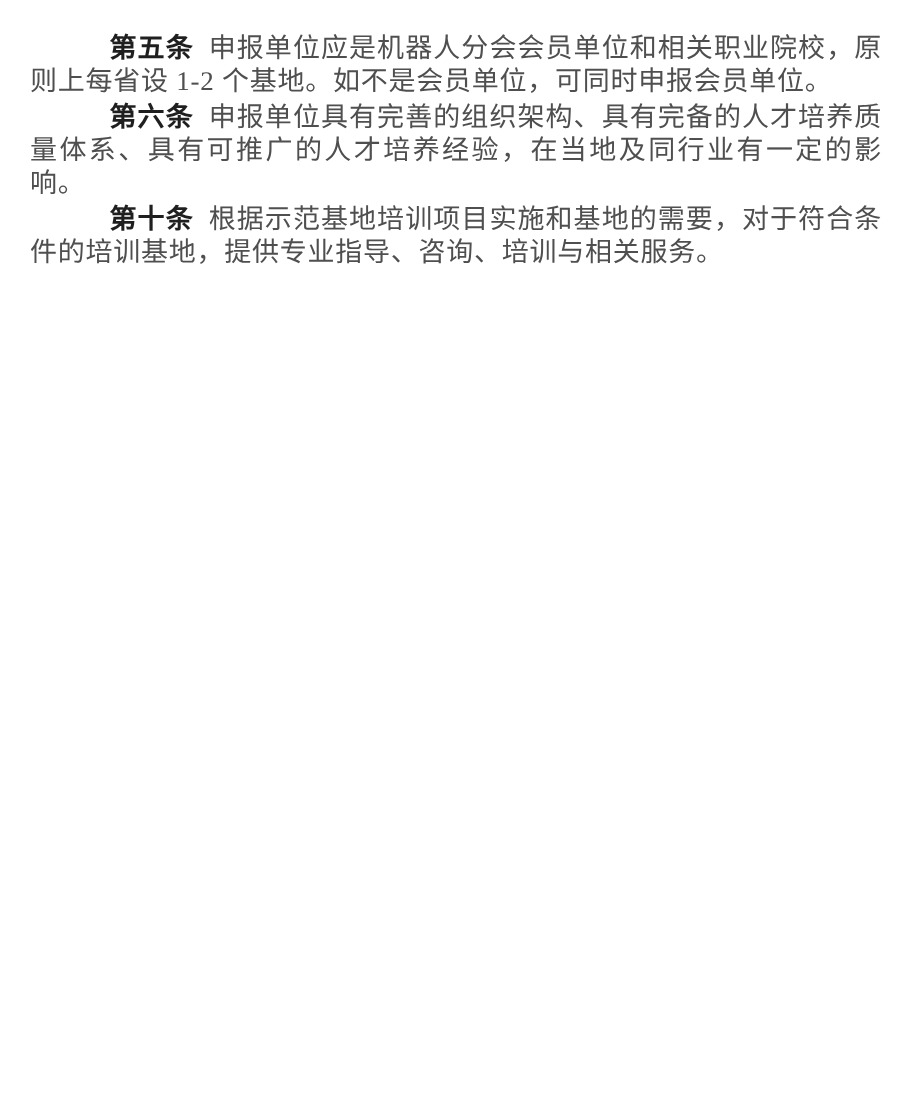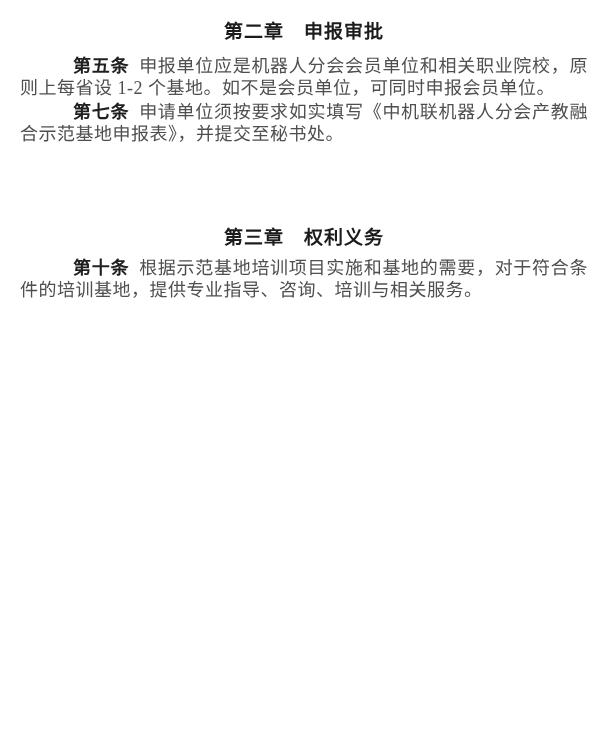--- a/index.html
+++ b/index.html
@@ -48,28 +48,26 @@
   }
   .article-text {
     color: #4f4f4f;
   }
 </style>
 </head>
 <body>
 
 <div class="page">
 
-  <h2 class="chapter-title">第二章　申报审批</h2>
 
   <p class="article first-after-title"><span class="article-label">第五条</span><span class="article-text">申报单位应是机器人分会会员单位和相关职业院校，原则上每省设 1-2 个基地。如不是会员单位，可同时申报会员单位。</span></p>
 
-
-  <p class="article"><span class="article-label">第七条</span><span class="article-text">申请单位须按要求如实填写《中机联机器人分会产教融合示范基地申报表》，并提交至秘书处。</span></p>
+  <p class="article"><span class="article-label">第六条</span><span class="article-text">申报单位具有完善的组织架构、具有完备的人才培养质量体系、具有可推广的人才培养经验，在当地及同行业有一定的影响。</span></p>
 
 
-  <h2 class="chapter-title second">第三章　权利义务</h2>
+
 
 
   <p class="article"><span class="article-label">第十条</span><span class="article-text">根据示范基地培训项目实施和基地的需要，对于符合条件的培训基地，提供专业指导、咨询、培训与相关服务。</span></p>
 
   <p class="article"></p>
 
 </div>
 
 </body></html>

